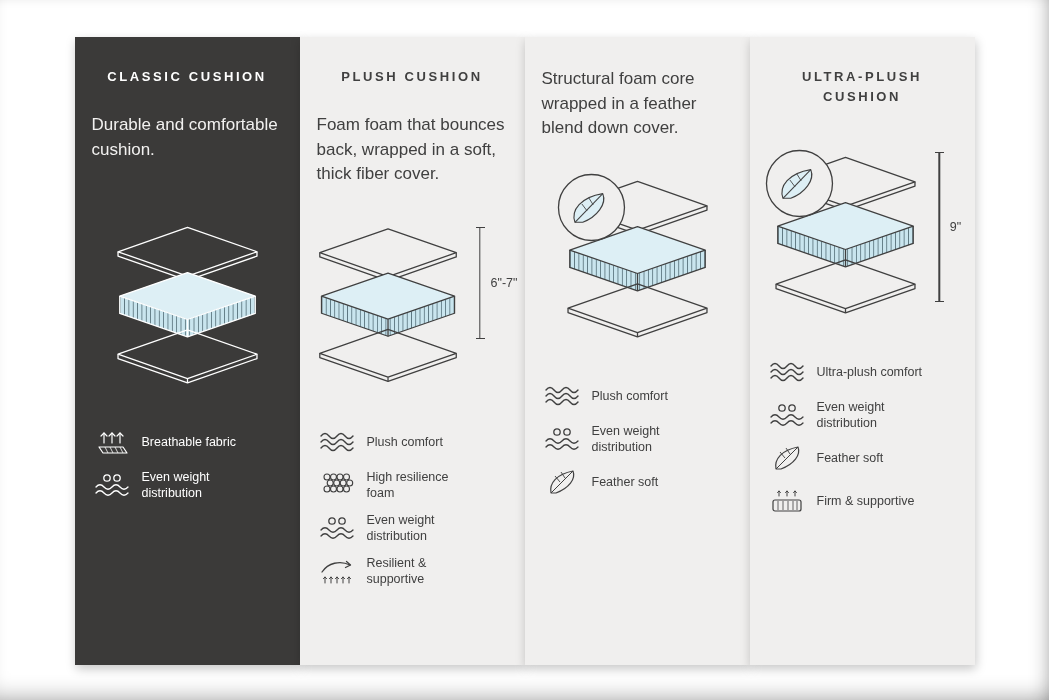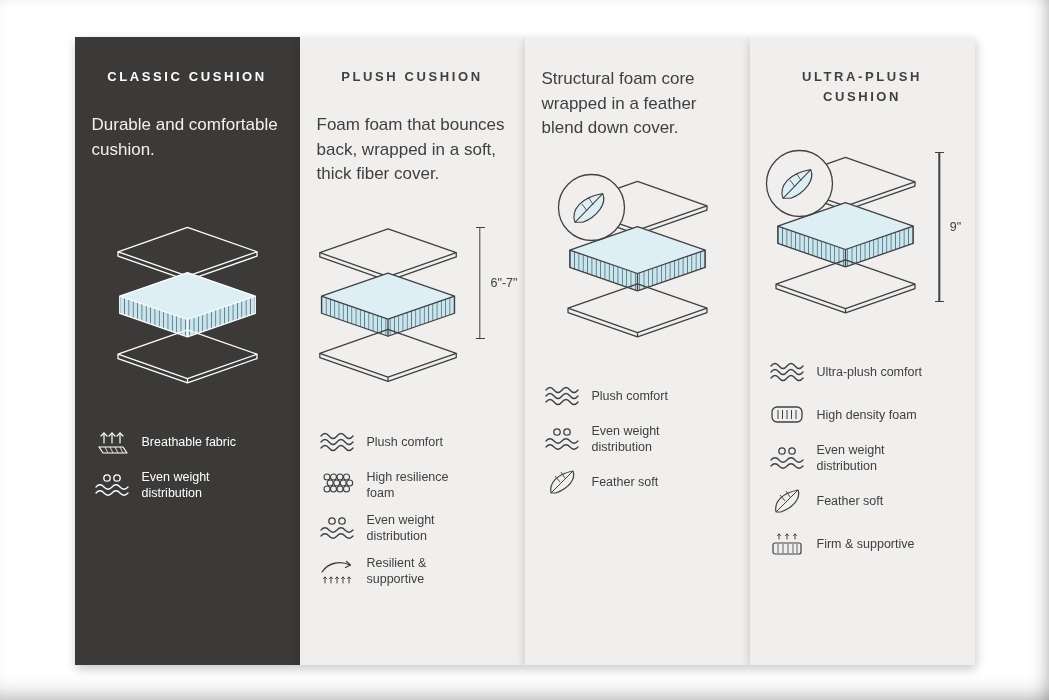--- a/index.html
+++ b/index.html
@@ -372,28 +372,20 @@
         <span class="icon">
             <svg viewBox="0 0 36 28" width="36" height="28">
               <use href="#i-waves"></use>
             </svg>
           </span>
         <span class="label">Ultra-plush comfort</span>
       </div>
       <div class="feature">
         <span class="icon">
             <svg viewBox="0 0 36 28" width="36" height="28">
-              <use href="#i-density"></use>
-            </svg>
-          </span>
-        <span class="label">High density foam</span>
-      </div>
-      <div class="feature">
-        <span class="icon">
-            <svg viewBox="0 0 36 28" width="36" height="28">
               <use href="#i-evenweight"></use>
             </svg>
           </span>
         <span class="label">Even weight distribution</span>
       </div>
       <div class="feature">
         <span class="icon">
             <svg viewBox="0 0 36 28" width="36" height="28">
               <use href="#i-feather"></use>
             </svg>

